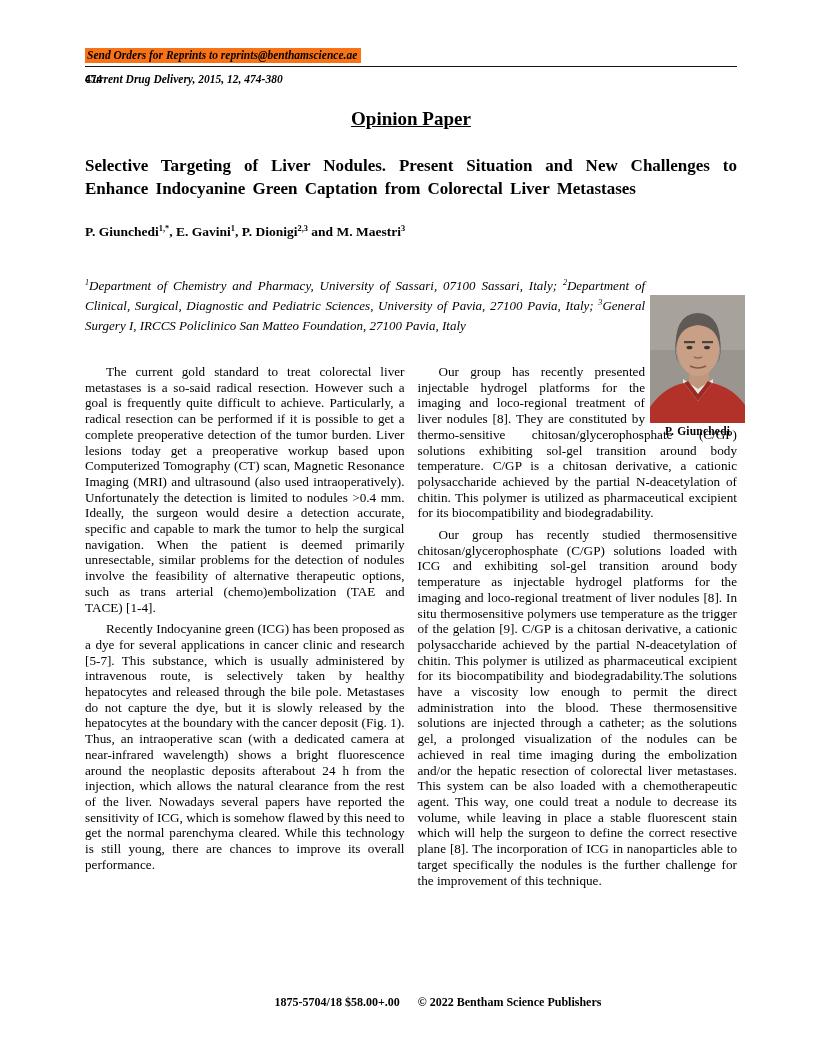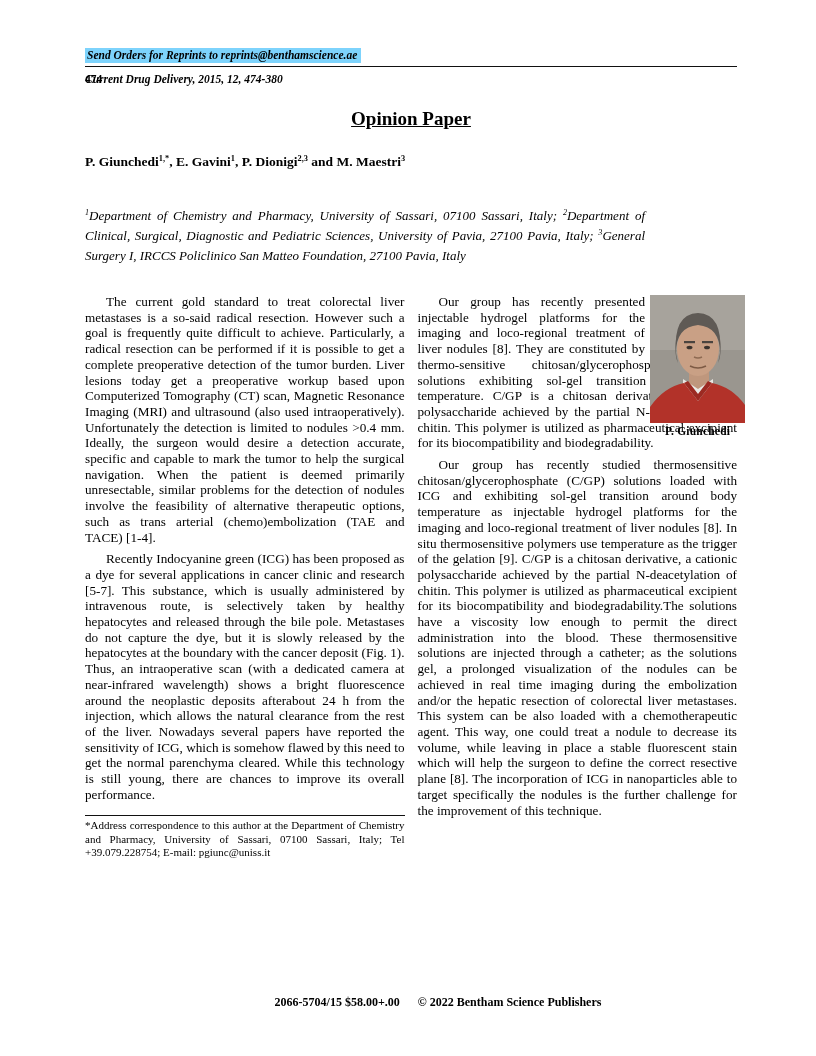--- a/index.html
+++ b/index.html
@@ -12,21 +12,21 @@
   }
   .page {
     position: relative;
     width: 816px; height: 1056px;
     padding: 45px 79px 0 85px;
   }
   
   .reprint-bar {
     display: inline-block;
     font-size: 11.5px; font-weight: bold; font-style: italic;
-    background: #7dd3fc;
+    background: #f97316;
     padding: 1px 4px 2px 2px;
   }
   .header-rule {
     border: 0; border-top: 1.5px solid #111;
     margin-top: 3px;
   }
   .journal-line {
     position: relative;
     margin-top: 6px;
     font-size: 11.5px; font-weight: bold;
@@ -127,20 +127,21 @@
   <div>
     <span class="reprint-bar">Send Orders for Reprints to reprints@benthamscience.ae</span>
     <hr class="header-rule">
     <div class="journal-line">
       <span class="pagenum">474</span>
       <span class="citation">Current Drug Delivery, 2015, 12, 474-380</span>
     </div>
     <div class="article-type">Opinion Paper</div>
   </div>
 
+  <h1 class="title">Selective Targeting of Liver Nodules. Present Situation and New Challenges to Enhance Indocyanine Green Captation from Colorectal Liver Metastases</h1>
 
   <div class="authors"><span>P. Giunchedi</span><sup>1,*</sup>, <span>E. Gavini</span><sup>1</sup>, <span>P. Dionigi</span><sup>2,3</sup> and <span>M. Maestri</span><sup>3</sup></div>
 
   <div class="affiliations"><sup>1</sup>Department of Chemistry and Pharmacy, University of Sassari, 07100 Sassari, Italy; <sup>2</sup>Department of Clinical, Surgical, Diagnostic and Pediatric Sciences, University of Pavia, 27100 Pavia, Italy; <sup>3</sup>General Surgery I, IRCCS Policlinico San Matteo Foundation, 27100 Pavia, Italy</div>
 
   <div class="photo-box">
     <svg viewBox="0 0 95 128" aria-hidden="true">
       <rect x="0" y="0" width="95" height="128" fill="#9a968f"></rect>
       <rect x="0" y="0" width="95" height="55" fill="#a7a39c"></rect>
 
@@ -165,30 +166,26 @@
       <path d="M0 128 L0 112 Q14 92 34 88 L48 106 L62 88 Q82 92 95 110 L95 128 Z" fill="#b23229"></path>
       <path d="M34 88 L48 106 L62 88 L58 86 L48 99 L38 86 Z" fill="#9c2a22"></path>
     </svg>
     <div class="photo-caption">P. Giunchedi</div>
   </div>
 
   <div class="columns">
     <div class="col col-left">
       <p>The current gold standard to treat colorectal liver metastases is a so-said radical resection. However such a goal is frequently quite difficult to achieve. Particularly, a radical resection can be performed if it is possible to get a complete preoperative detection of the tumor burden. Liver lesions today get a preoperative workup based upon Computerized Tomography (CT) scan, Magnetic Resonance Imaging (MRI) and ultrasound (also used intraoperatively). Unfortunately the detection is limited to nodules &gt;0.4 mm. Ideally, the surgeon would desire a detection accurate, specific and capable to mark the tumor to help the surgical navigation. When the patient is deemed primarily unresectable, similar problems for the detection of nodules involve the feasibility of alternative therapeutic options, such as trans arterial (chemo)embolization (TAE and TACE) [1-4].</p>
       <p>Recently Indocyanine green (ICG) has been proposed as a dye for several applications in cancer clinic and research [5-7]. This substance, which is usually administered by intravenous route, is selectively taken by healthy hepatocytes and released through the bile pole. Metastases do not capture the dye, but it is slowly released by the hepatocytes at the boundary with the cancer deposit (Fig. 1). Thus, an intraoperative scan (with a dedicated camera at near-infrared wavelength) shows a bright fluorescence around the neoplastic deposits afterabout 24 h from the injection, which allows the natural clearance from the rest of the liver. Nowadays several papers have reported the sensitivity of ICG, which is somehow flawed by this need to get the normal parenchyma cleared. While this technology is still young, there are chances to improve its overall performance.</p>
-      <div class="footnote-block">
-        <hr class="footnote-rule">
-        <div class="footnote">*Address correspondence to this author at the Department of Chemistry and Pharmacy, University of Sassari, 07100 Sassari, Italy; Tel +39.079.228754; E-mail: pgiunc@uniss.it</div>
-      </div>
     </div>
     <div class="col col-right">
       <div class="photo-spacer"></div>
       <p>Our group has recently presented injectable hydrogel platforms for the imaging and loco-regional treatment of liver nodules [8]. They are constituted by thermo-sensitive chitosan/glycerophosphate (C/GP) solutions exhibiting sol-gel transition around body temperature. C/GP is a chitosan derivative, a cationic polysaccharide achieved by the partial N-deacetylation of chitin. This polymer is utilized as pharmaceutical excipient for its biocompatibility and biodegradability.</p>
       <p>Our group has recently studied thermosensitive chitosan/glycerophosphate (C/GP) solutions loaded with ICG and exhibiting sol-gel transition around body temperature as injectable hydrogel platforms for the imaging and loco-regional treatment of liver nodules [8]. In situ thermosensitive polymers use temperature as the trigger of the gelation [9]. C/GP is a chitosan derivative, a cationic polysaccharide achieved by the partial N-deacetylation of chitin. This polymer is utilized as pharmaceutical excipient for its biocompatibility and biodegradability.The solutions have a viscosity low enough to permit the direct administration into the blood. These thermosensitive solutions are injected through a catheter; as the solutions gel, a prolonged visualization of the nodules can be achieved in real time imaging during the embolization and/or the hepatic resection of colorectal liver metastases. This system can be also loaded with a chemotherapeutic agent. This way, one could treat a nodule to decrease its volume, while leaving in place a stable fluorescent stain which will help the surgeon to define the correct resective plane [8]. The incorporation of ICG in nanoparticles able to target specifically the nodules is the further challenge for the improvement of this technique.</p>
     </div>
   </div>
 
   <div class="footer">
-    <span>2066-5704/15 $58.00+.00</span>
+    <span>1875-5704/18 $58.00+.00</span>
     <span>© 2022 Bentham Science Publishers</span>
   </div>
 
 </div>
 
 </body></html>

